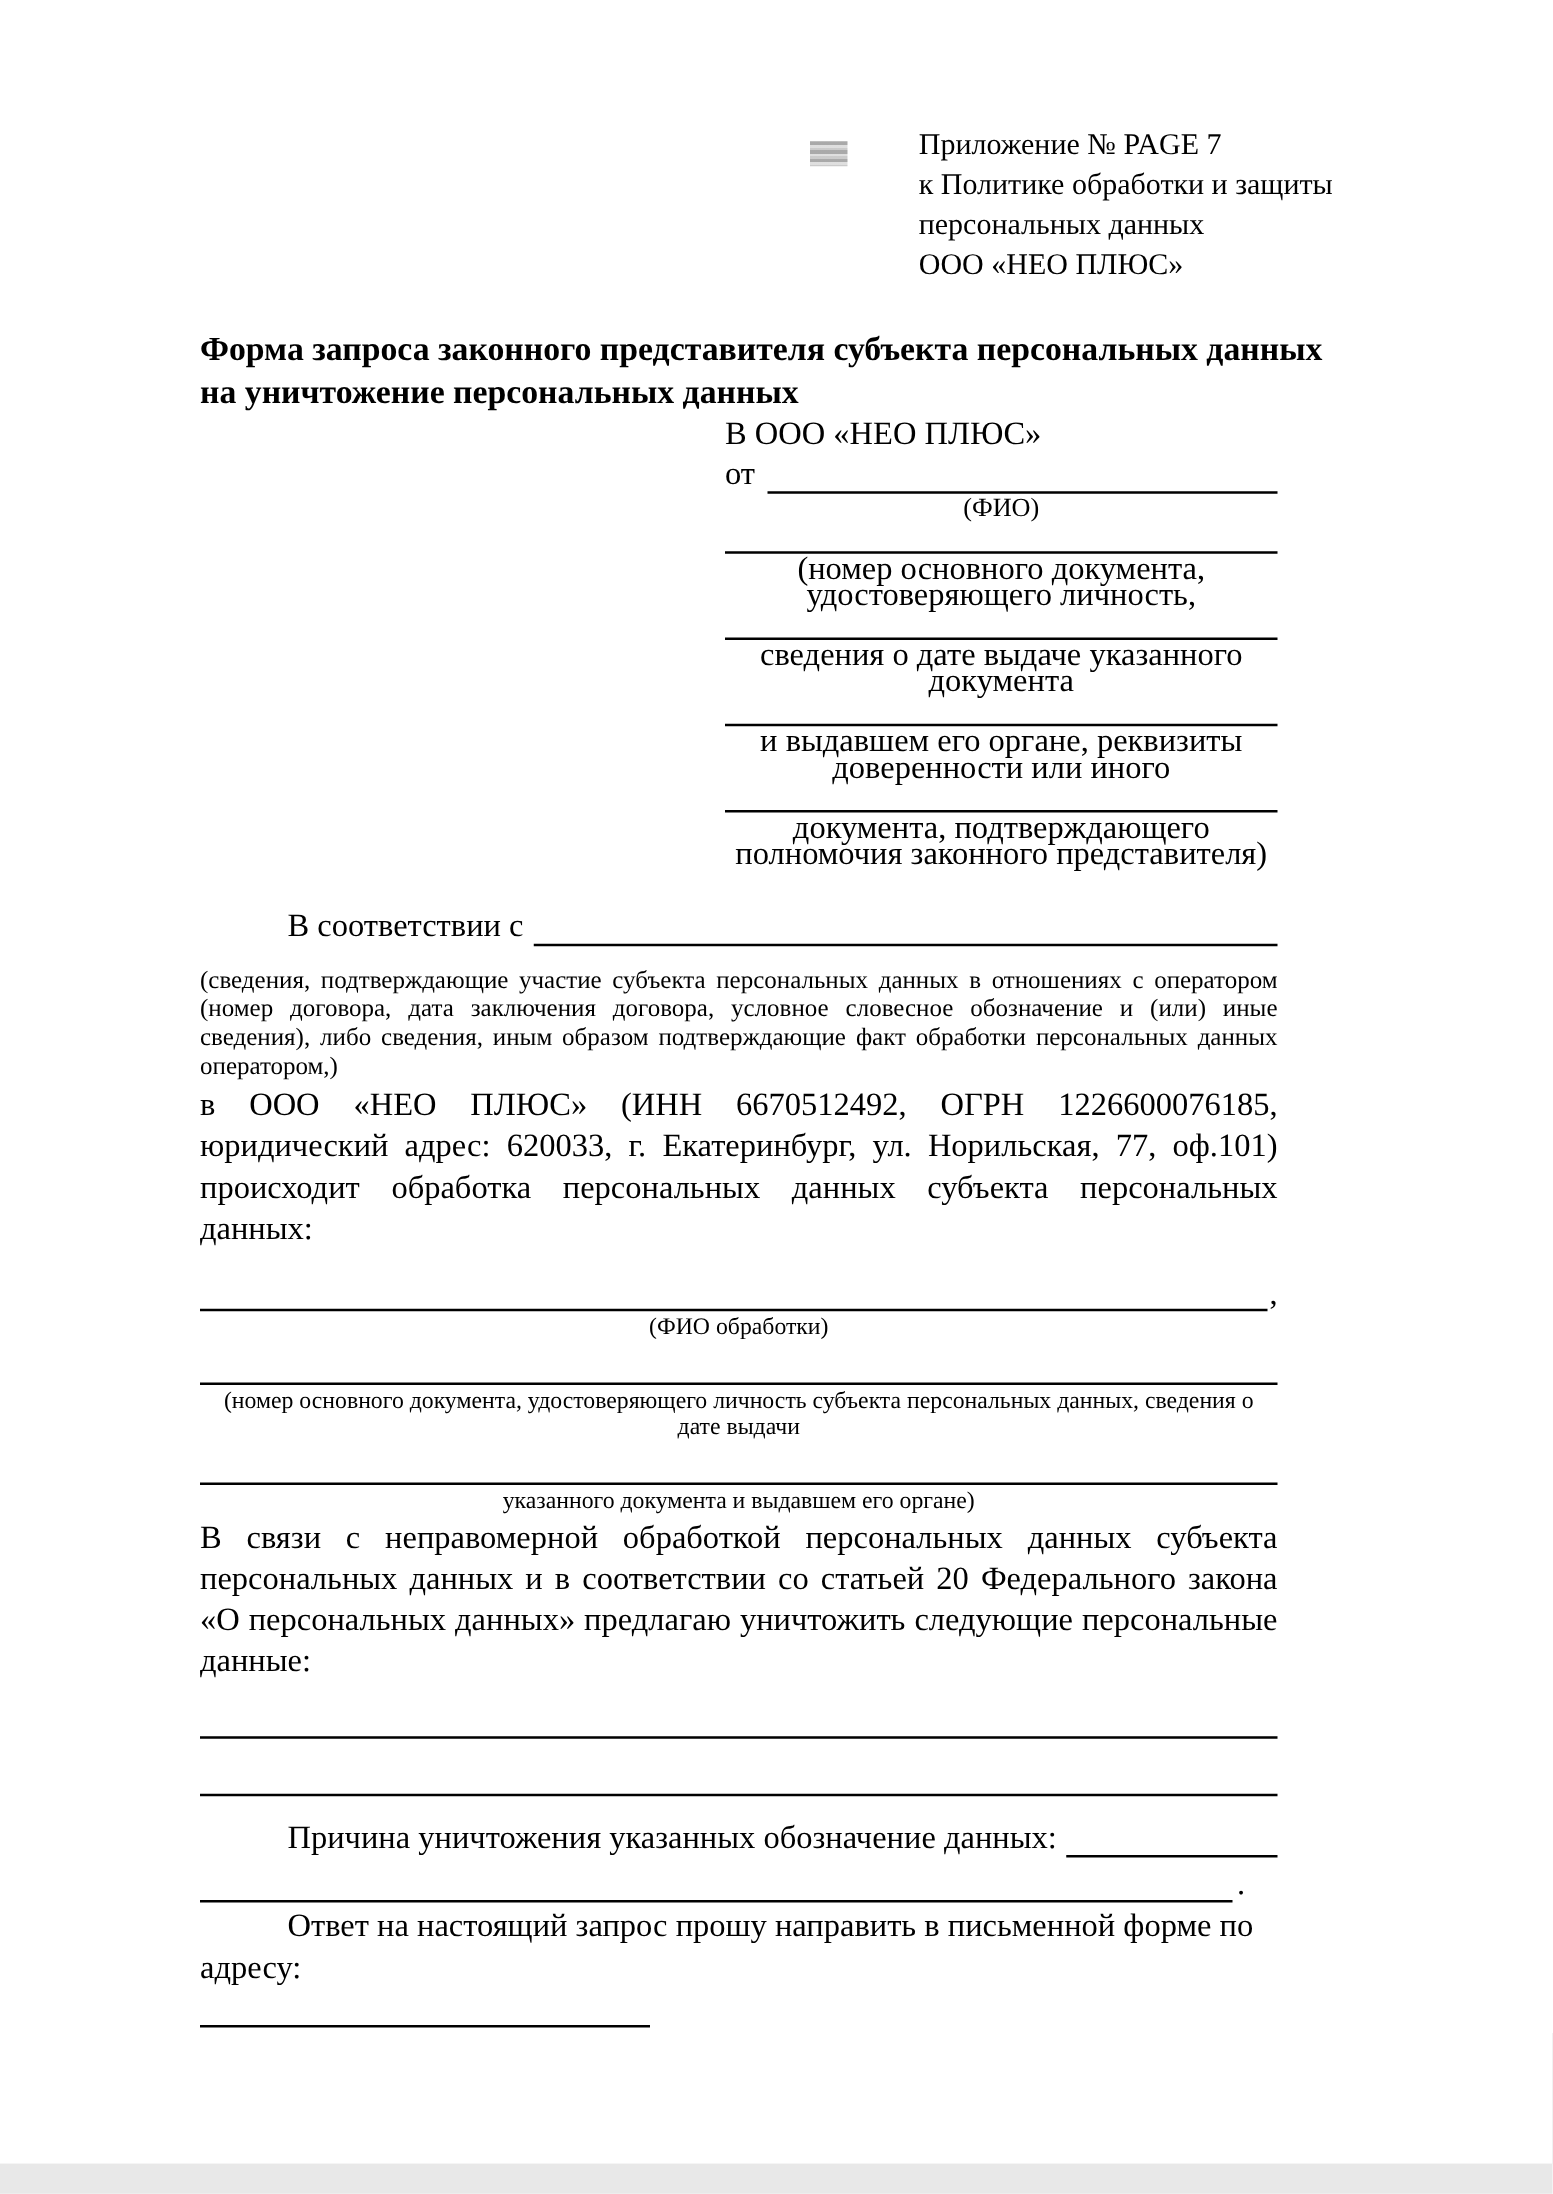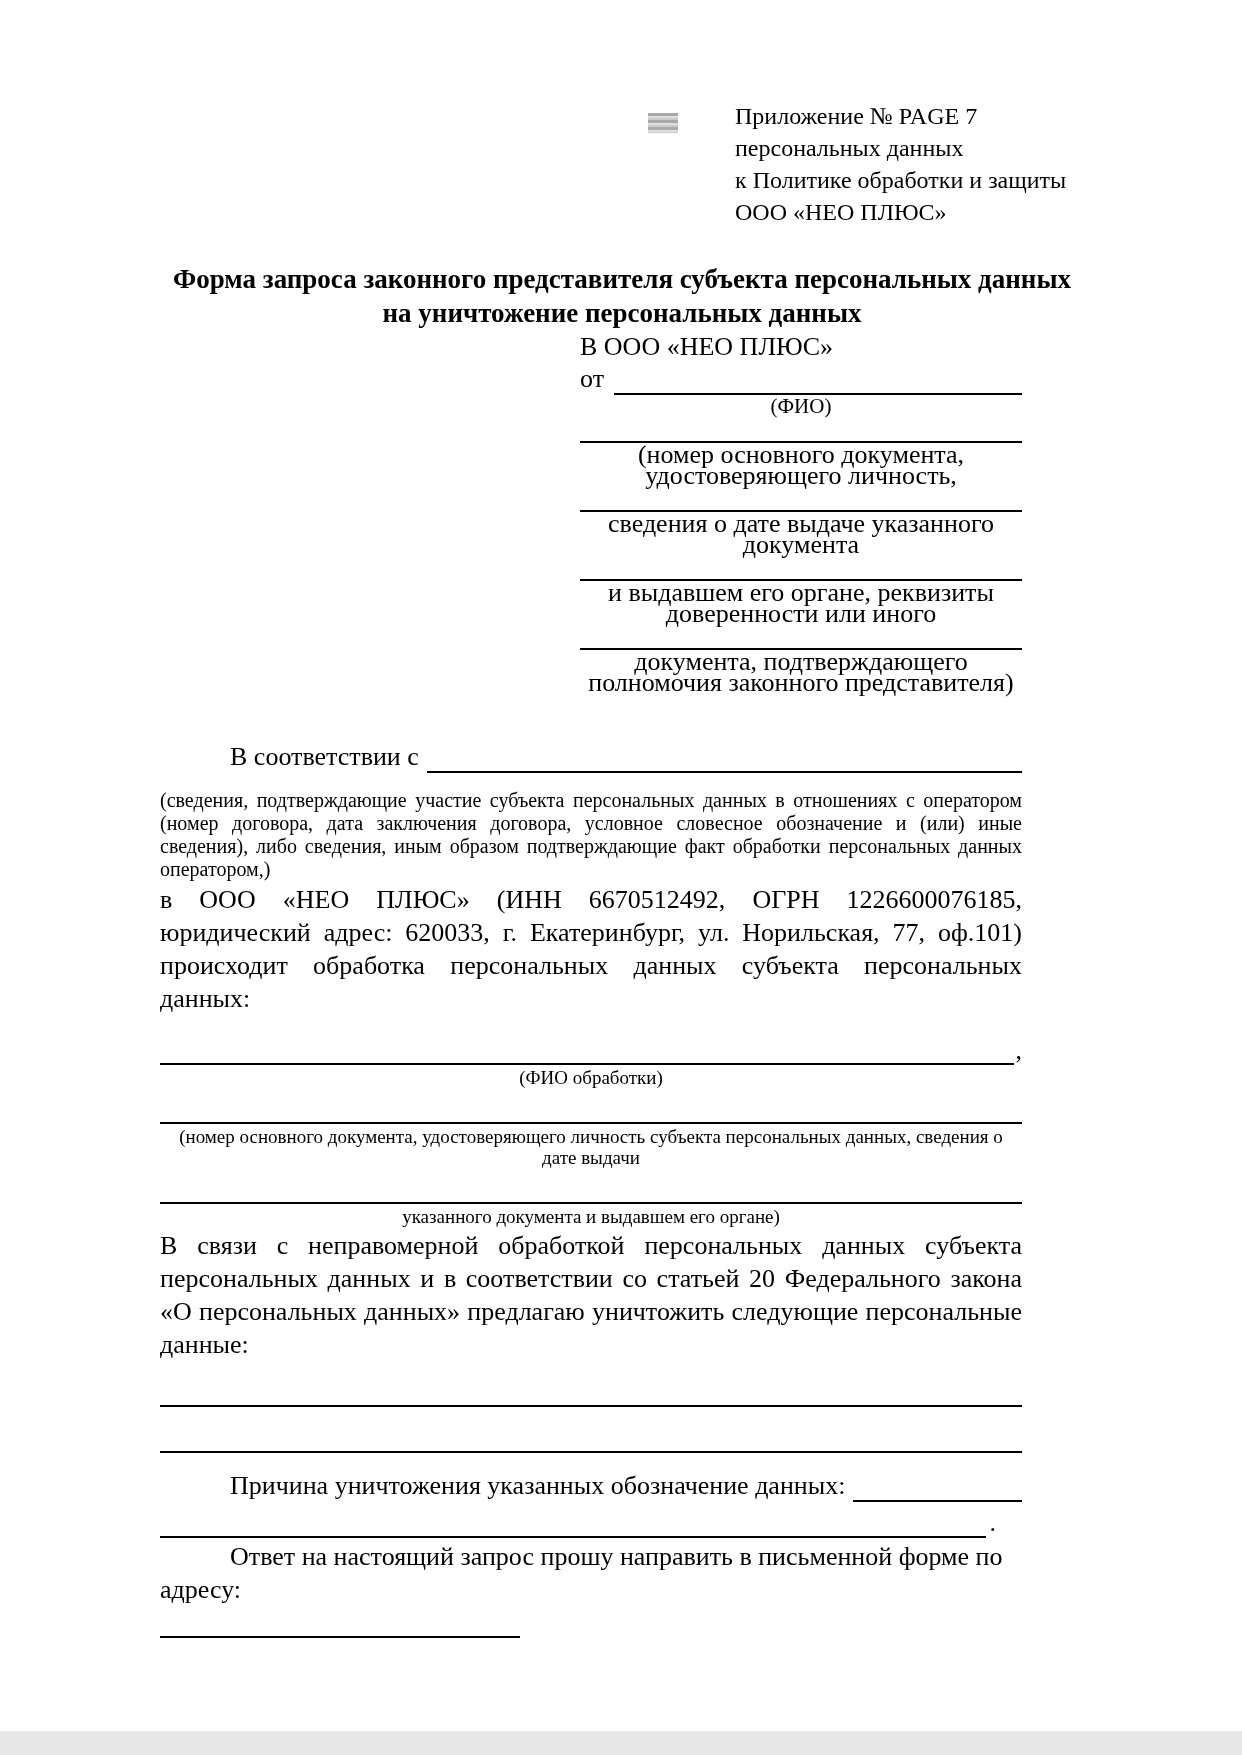--- a/index.html
+++ b/index.html
@@ -21,32 +21,32 @@
   }
   .header{
     position:absolute;left:735px;top:100px;
     font-size:24px;line-height:32px;
   }
   
   .content{padding:0 220px 0 160px;}
   .title{
     margin:262px -62px 0 0;
     font-weight:bold;font-size:27px;line-height:34px;
-    text-align:center;white-space:nowrap;
+    text-align:left;white-space:nowrap;
   }
   
   .addressee{margin-left:420px;width:442px;}
   .addr-to{line-height:33px;}
   .addr-from{display:flex;align-items:flex-end;line-height:32px;}
   .addr-from .pref{margin-right:10px;}
   .fill{flex:1;border-bottom:2px solid #000;height:30px;}
   .cap{font-size:26px;line-height:21px;text-align:center;margin-top:1px;}
   .fline{border-bottom:2px solid #000;height:0;margin-top:24px;}
   
-  .row-accordance{display:flex;align-items:flex-start;margin-top:48px;line-height:32px;}
+  .row-accordance{display:flex;align-items:flex-start;margin-top:32px;line-height:32px;}
   .row-accordance .lbl{margin-left:70px;margin-right:8px;white-space:nowrap;}
   .note{font-size:20px;line-height:23px;text-align:justify;margin-top:16px;}
   .para{line-height:33px;text-align:justify;text-align-last:left;margin-top:2px;}
   .subline{display:flex;align-items:flex-end;margin-top:20px;}
   .subline .ln{flex:1;border-bottom:2px solid #000;height:28px;}
   .subline .sfx{margin-left:2px;line-height:28px;}
   .cap2{font-size:19px;line-height:21px;text-align:center;margin-top:2px;}
   .blank{border-bottom:2px solid #000;height:0;margin-top:44px;}
   .row-reason{display:flex;align-items:flex-end;margin-top:16px;line-height:33px;}
   .row-reason .lbl{margin-left:70px;margin-right:8px;white-space:nowrap;}
@@ -67,22 +67,22 @@
 </style>
 </head>
 <body>
 
 <div class="page">
 
   <div class="artifact"></div>
 
   <div class="header">
     <div>Приложение №  PAGE 7</div>
+    <div>к Политике обработки и защиты</div>
     <div>персональных данных</div>
-    <div>к Политике обработки и защиты</div>
     <div>ООО «НЕО ПЛЮС»</div>
   </div>
 
   <div class="content">
 
     <div class="title">
       <div>Форма запроса законного представителя субъекта персональных данных</div>
       <div>на уничтожение персональных данных</div>
     </div>
 

